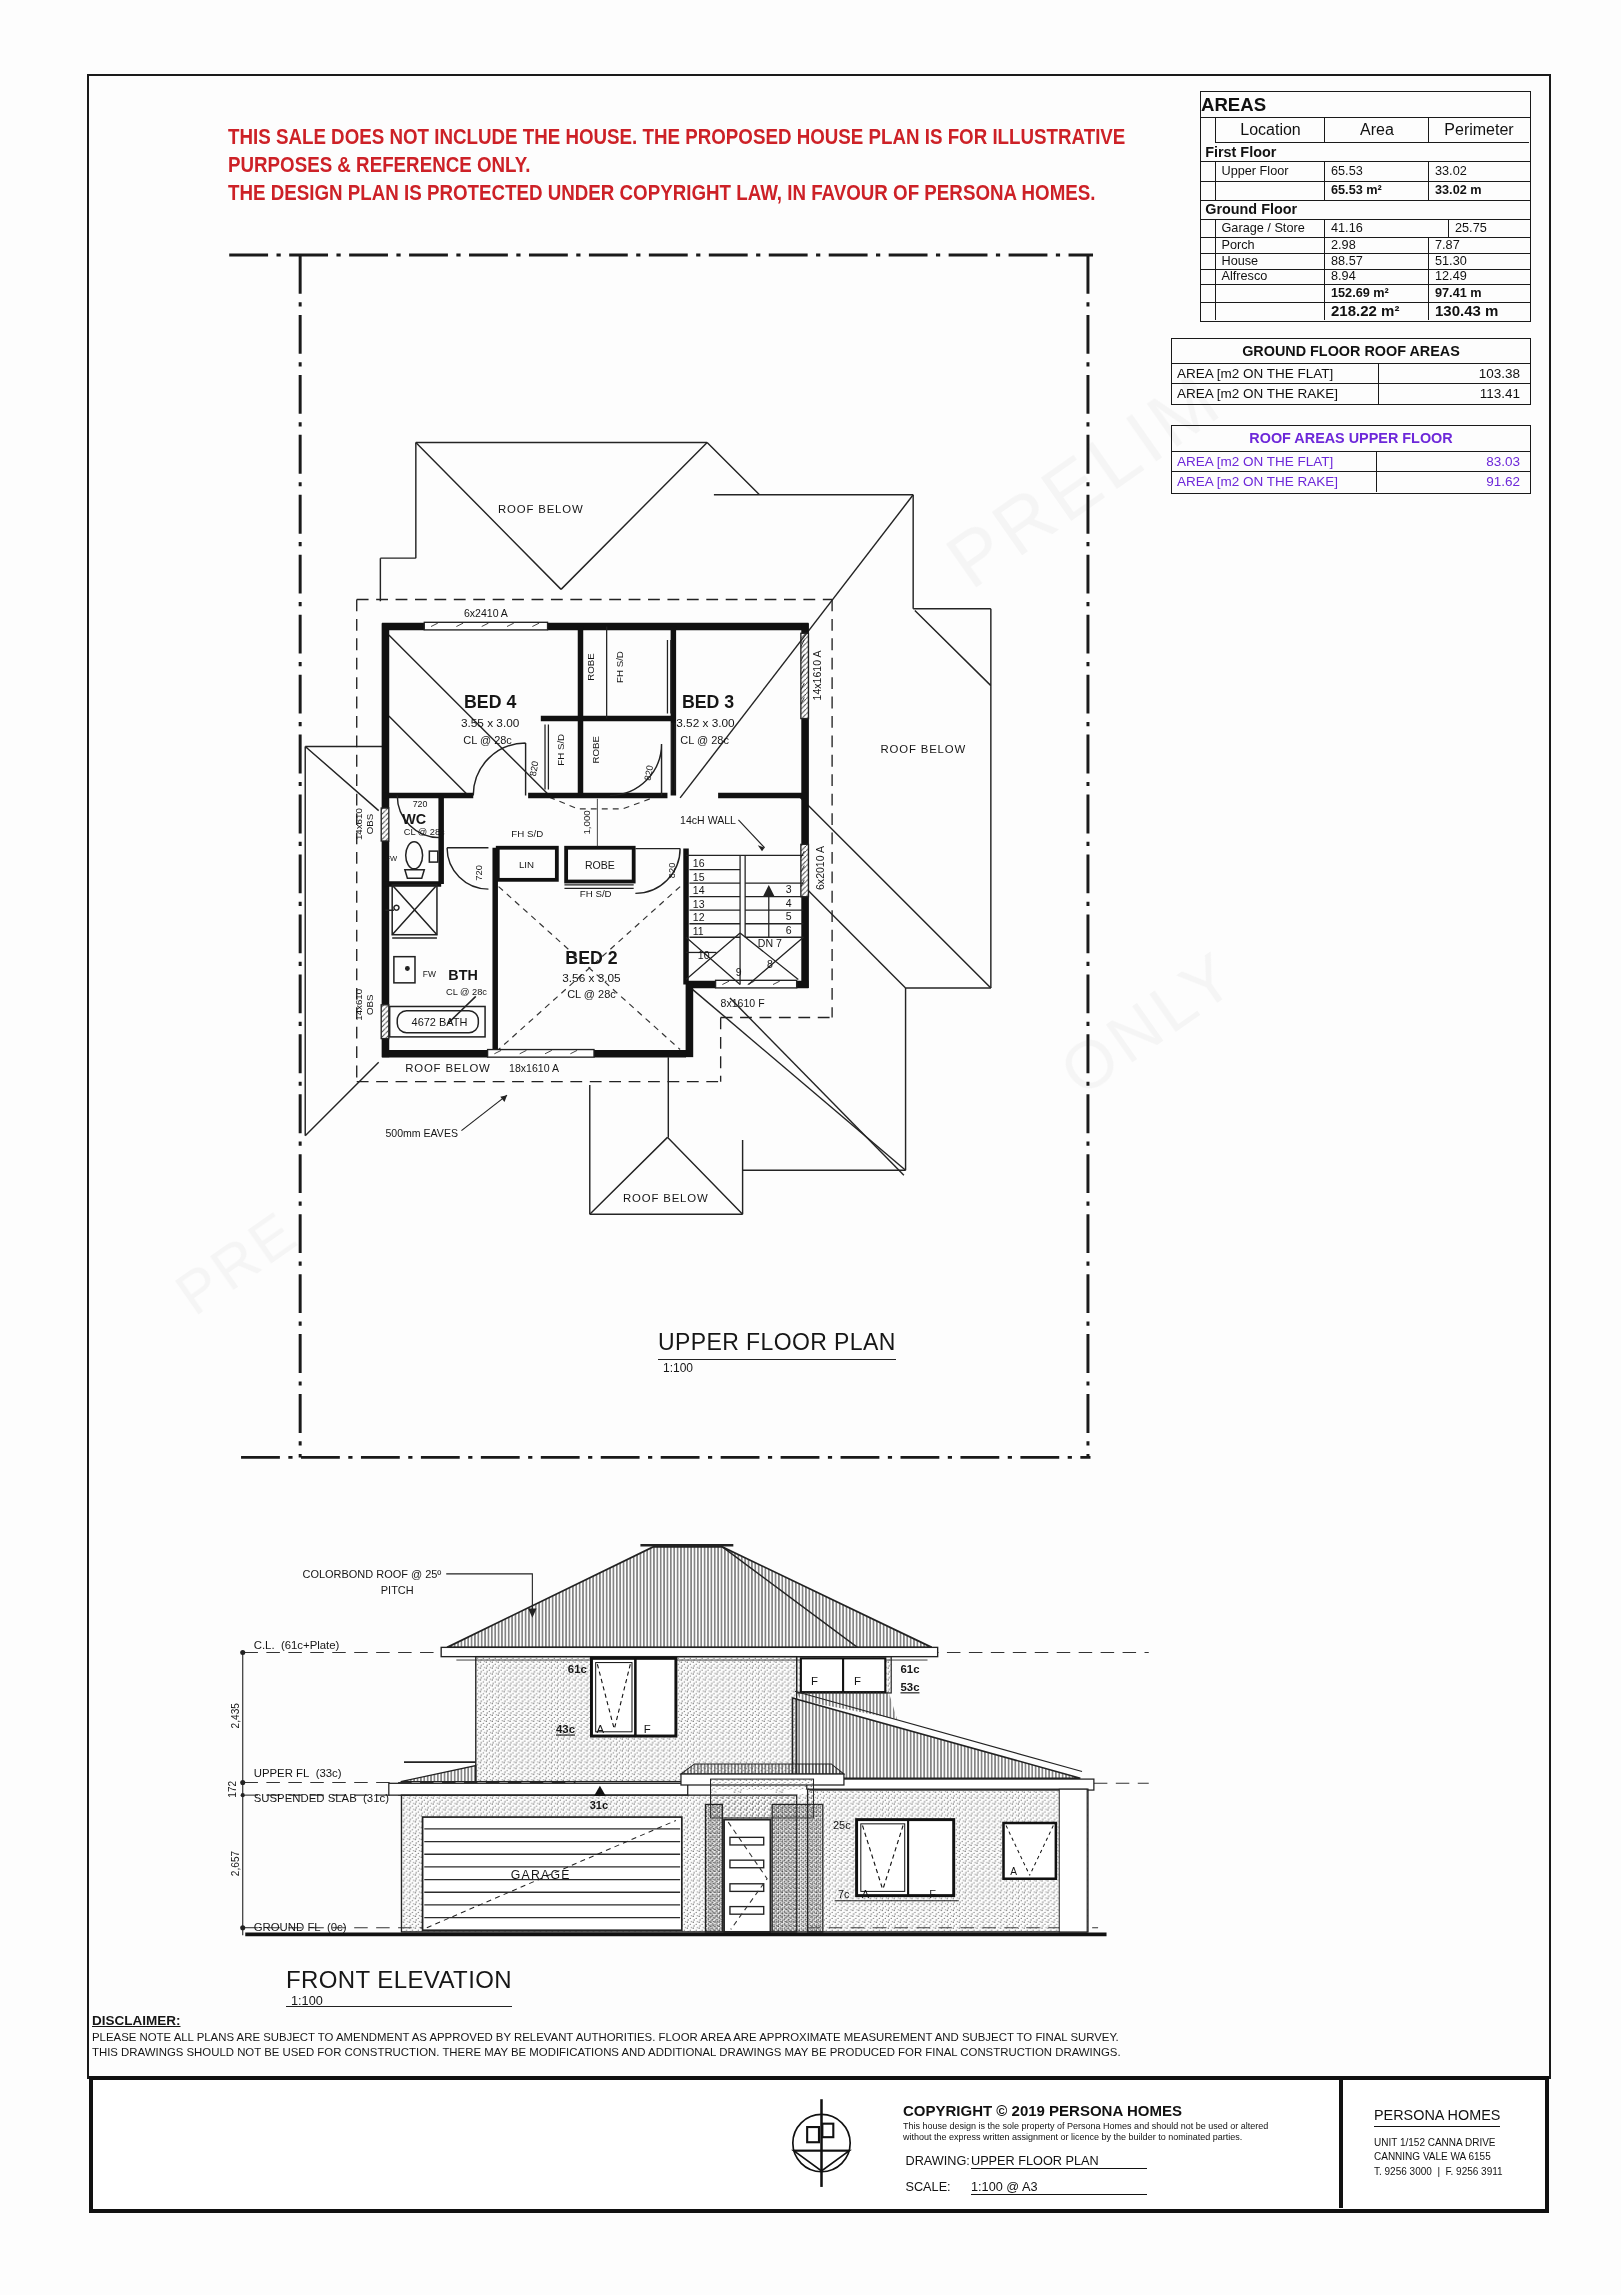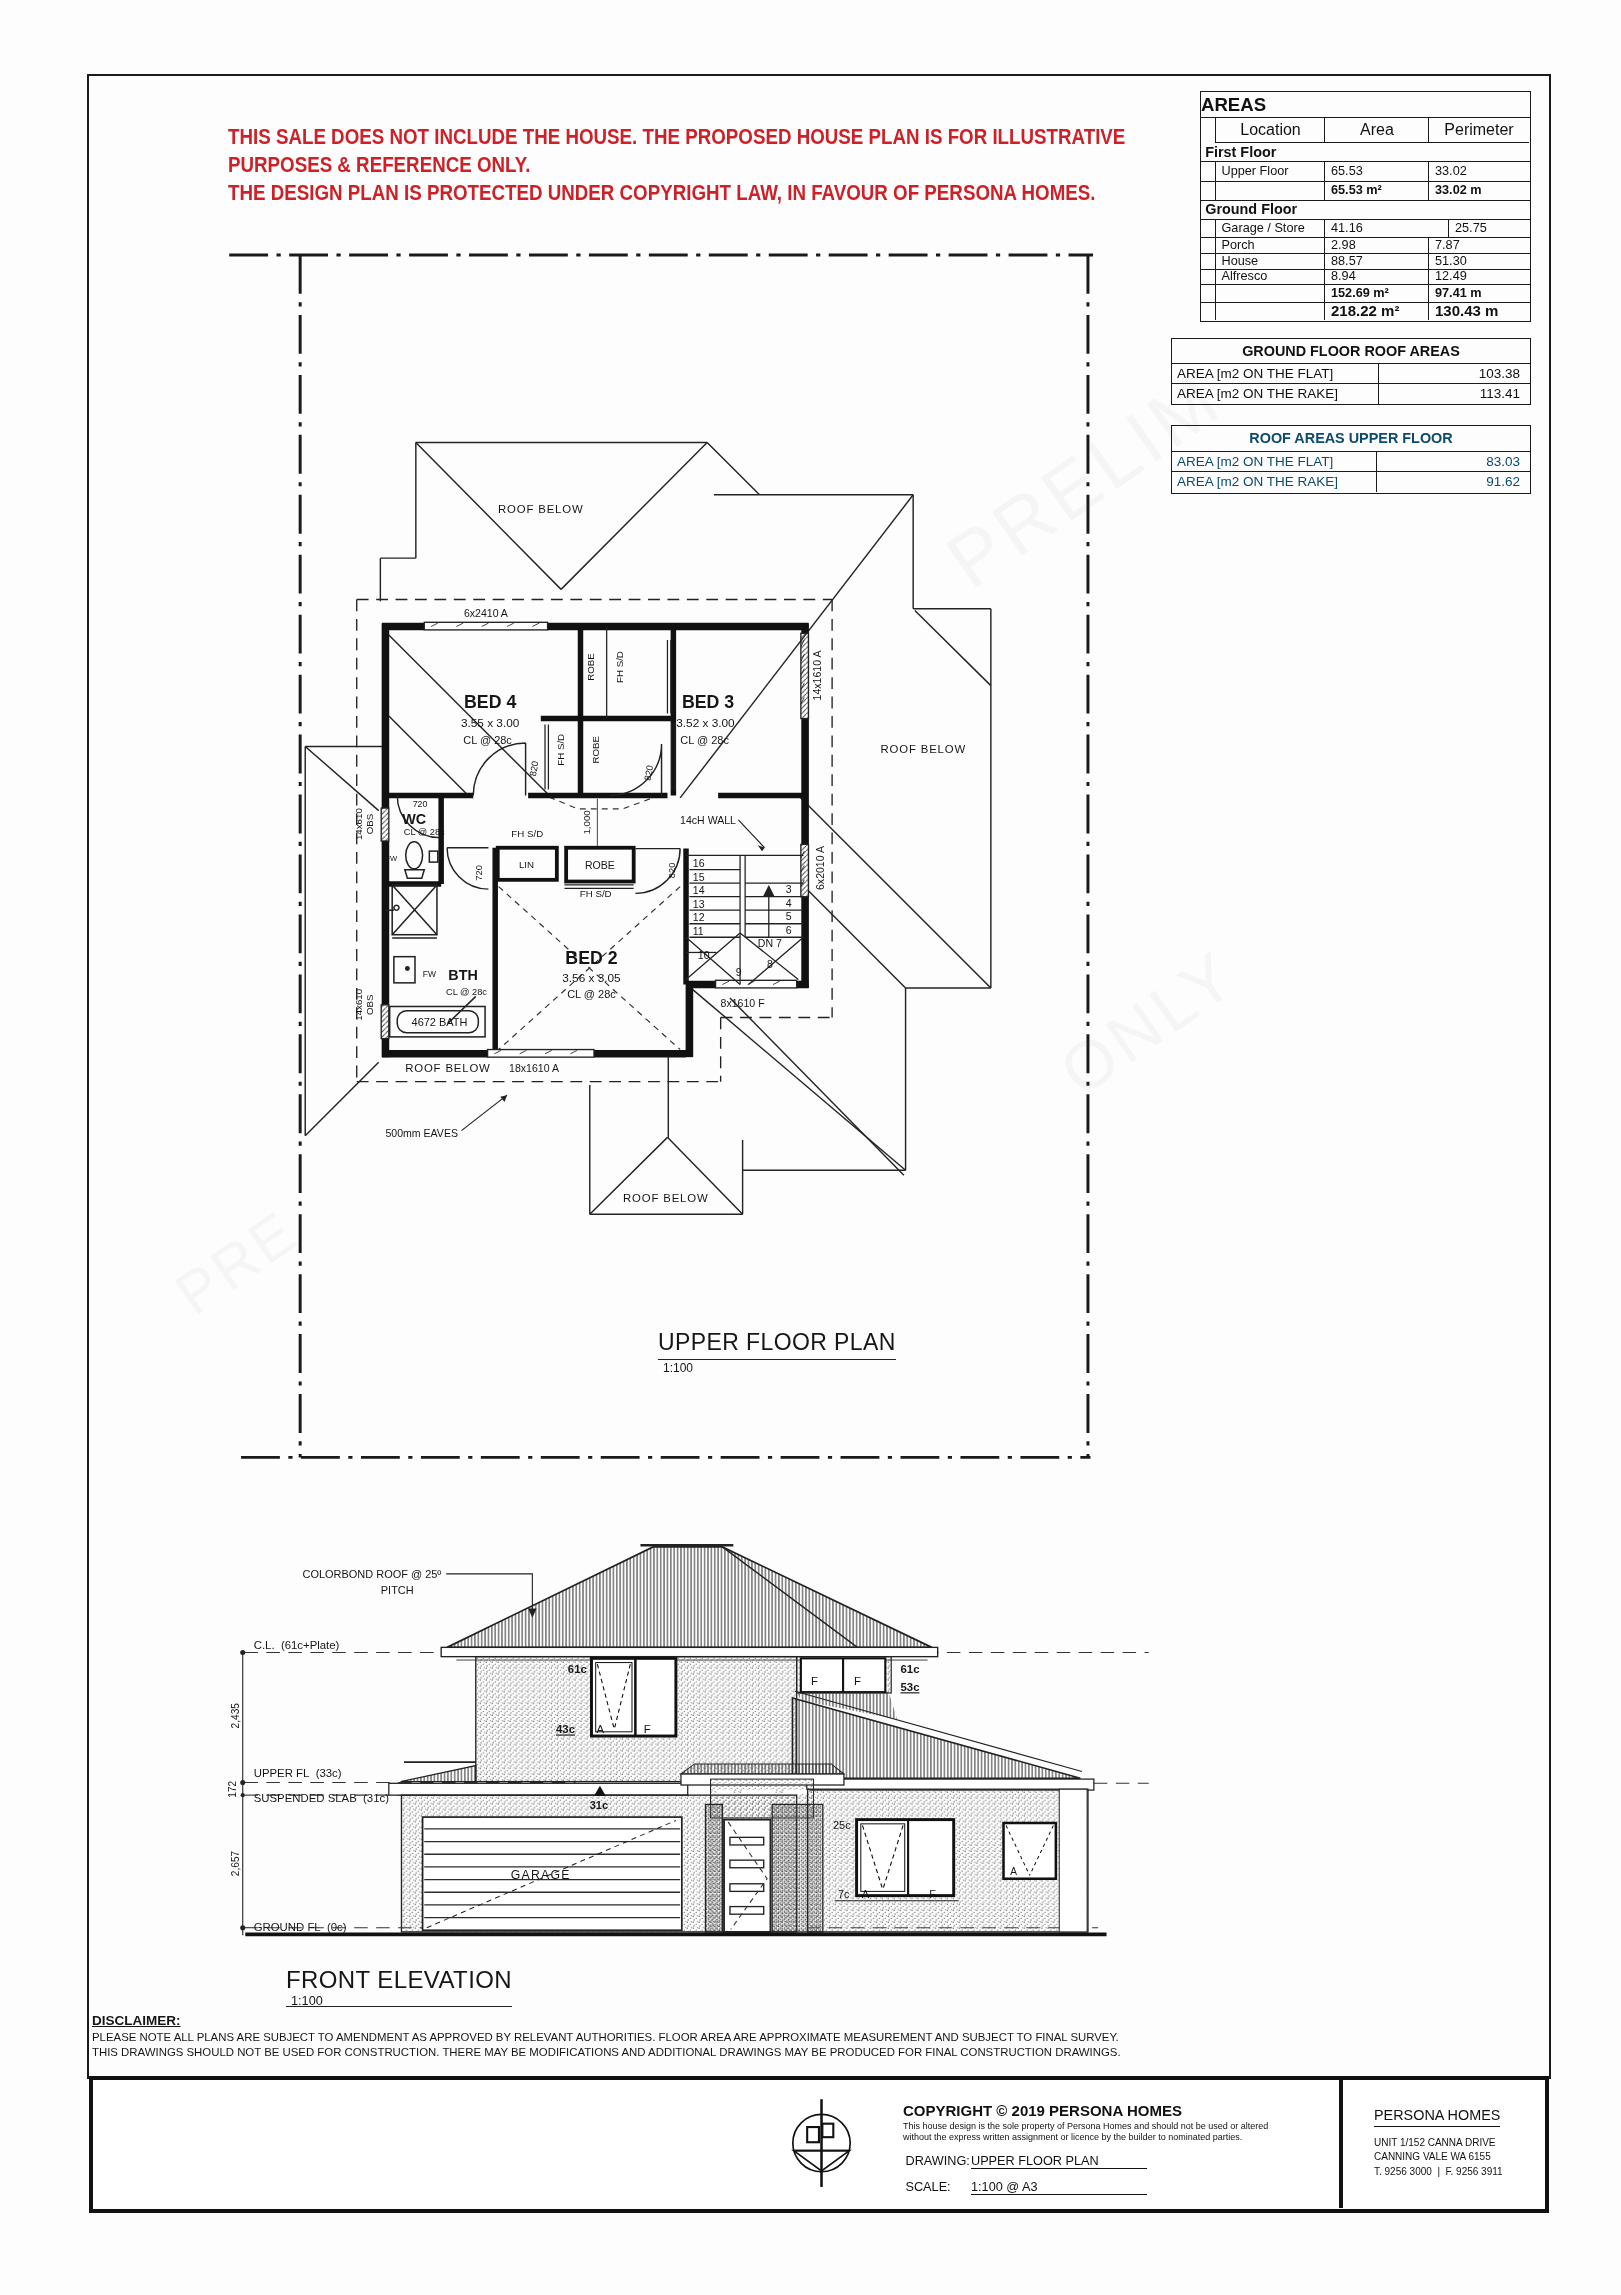--- a/index.html
+++ b/index.html
@@ -405,21 +405,21 @@
   </div>
 
   <div class="abs" style="left:1171px;top:338px;width:358px;height:65px;border:1.7px solid #1a1a1a;font-size:12.7px;color:#111;">
     <div class="abs" style="left:0;top:0;width:100%;height:24px;border-bottom:0.8px solid #1a1a1a;text-align:center;font-weight:bold;font-size:14.4px;line-height:24px;">GROUND FLOOR ROOF AREAS</div>
     <div class="abs" style="left:0;top:24px;width:100%;height:21px;border-bottom:0.8px solid #1a1a1a;line-height:21px;padding-left:5px;box-sizing:border-box;font-size:13.5px;">AREA [m2 ON THE FLAT]</div>
     <div class="abs" style="left:206px;top:24px;width:147px;height:21px;border-left:0.8px solid #1a1a1a;line-height:21px;text-align:right;padding-right:5px;box-sizing:border-box;font-size:13.5px;">103.38</div>
     <div class="abs" style="left:0;top:45px;width:100%;height:20px;line-height:20px;padding-left:5px;box-sizing:border-box;font-size:13.5px;">AREA [m2 ON THE RAKE]</div>
     <div class="abs" style="left:206px;top:45px;width:147px;height:20px;border-left:0.8px solid #1a1a1a;line-height:20px;text-align:right;padding-right:5px;box-sizing:border-box;font-size:13.5px;">113.41</div>
   </div>
 
-  <div class="abs" style="left:1171px;top:425px;width:358px;height:67px;border:1.7px solid #1a1a1a;font-size:12.7px;color:#0c4a6e;">
+  <div class="abs" style="left:1171px;top:425px;width:358px;height:67px;border:1.7px solid #1a1a1a;font-size:12.7px;color:#6d28d9;">
     <div class="abs" style="left:0;top:0;width:100%;height:25px;border-bottom:0.8px solid #1a1a1a;text-align:center;font-weight:bold;font-size:14.4px;line-height:25px;">ROOF AREAS UPPER FLOOR</div>
     <div class="abs" style="left:0;top:25px;width:100%;height:21px;border-bottom:0.8px solid #1a1a1a;line-height:21px;padding-left:5px;box-sizing:border-box;font-size:13.5px;">AREA [m2 ON THE FLAT]</div>
     <div class="abs" style="left:204px;top:25px;width:149px;height:21px;border-left:0.8px solid #1a1a1a;line-height:21px;text-align:right;padding-right:5px;box-sizing:border-box;font-size:13.5px;">83.03</div>
     <div class="abs" style="left:0;top:46px;width:100%;height:20px;line-height:20px;padding-left:5px;box-sizing:border-box;font-size:13.5px;">AREA [m2 ON THE RAKE]</div>
     <div class="abs" style="left:204px;top:46px;width:149px;height:20px;border-left:0.8px solid #1a1a1a;line-height:20px;text-align:right;padding-right:5px;box-sizing:border-box;font-size:13.5px;">91.62</div>
   </div>
 
 
   <div class="lbl" style="left:658px;top:1329px;font-size:23px;letter-spacing:0.4px;border-bottom:1.7px solid #222;padding-bottom:2.5px;">UPPER FLOOR PLAN</div>
   <div class="lbl" style="left:663px;top:1361px;font-size:12px;">1:100</div>

